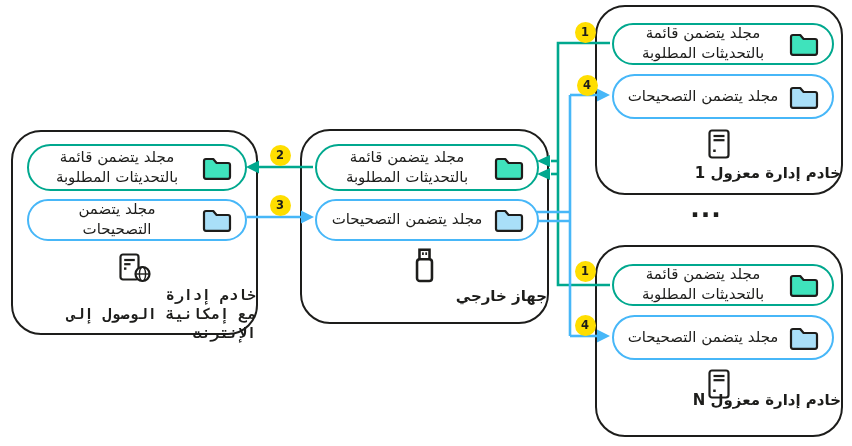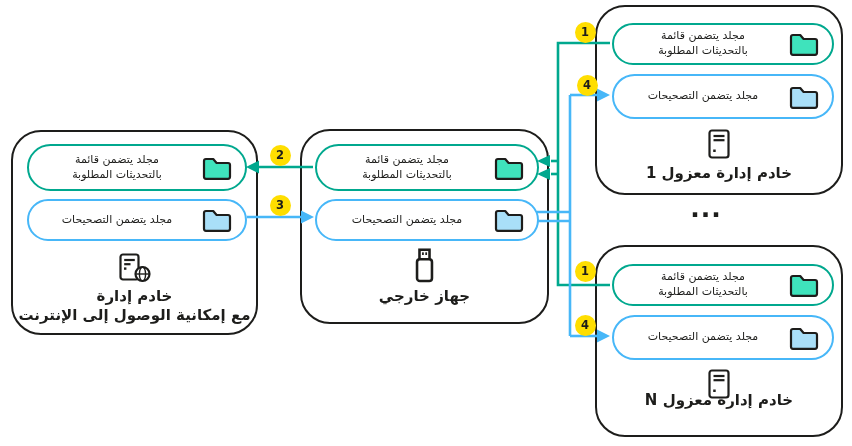--- a/index.html
+++ b/index.html
@@ -11,31 +11,31 @@
     position:absolute;background:#fff;border:2.5px solid var(--ink,#1d1d1b);
     border-radius:30px;box-sizing:border-box;z-index:1;
   }
   .pill{
     position:absolute;box-sizing:border-box;border-radius:999px;background:#fff;
     display:flex;align-items:center;direction:rtl;padding:0 13px;gap:10px;z-index:2;
   }
   .pill.green{border:2.5px solid var(--green,#00a88e);}
   .pill.blue{border:2.5px solid var(--blue,#47b7f8);}
   .pill-text{
-    flex:1;text-align:center;font-size:11px;line-height:1.32;direction:rtl;
+    flex:1;text-align:center;font-size:15px;line-height:1.32;direction:rtl;
     color:var(--ink,#1d1d1b);
   }
   .pill-text span{display:block;}
   .folder{display:flex;align-items:center;flex:0 0 auto;}
   .node-icon{position:absolute;left:0;right:0;display:flex;justify-content:center;}
   .node-label{
     position:absolute;left:0;right:0;text-align:center;font-weight:bold;
     font-size:15px;line-height:1.28;direction:rtl;color:var(--ink,#1d1d1b);
   }
-  .node-label span{display:block;}
+  .node-label span{display:block;text-align:right;}
   .badge{
     position:absolute;width:21px;height:21px;border-radius:50%;
     background:var(--yellow,#ffde00);color:var(--ink,#1d1d1b);
     display:flex;align-items:center;justify-content:center;
     font-size:11.5px;font-weight:bold;z-index:5;
   }
   .wires{position:absolute;left:0;top:0;z-index:3;pointer-events:none;}
   .wires .g{stroke:var(--green,#00a88e);stroke-width:2.6;fill:none;}
   .wires .b{stroke:var(--blue,#47b7f8);stroke-width:2.6;fill:none;}
   .wires .gh{fill:var(--green,#00a88e);stroke:none;}
@@ -83,21 +83,21 @@
       <svg class="icon" width="32" height="30" viewBox="0 0 32 30">
         <rect class="st fw" x="1.5" y="1.5" width="18" height="25" rx="2.5"></rect>
         <path class="st" d="M5.2 7 H15.8"></path>
         <path class="st" d="M5.2 11.2 H11.5"></path>
         <rect class="fi" x="5" y="14.4" width="2.4" height="2.4"></rect>
         <circle class="st fw" cx="23.5" cy="21" r="7"></circle>
         <ellipse class="thin" cx="23.5" cy="21" rx="3.1" ry="7"></ellipse>
         <path class="thin" d="M16.5 21 H30.5"></path>
       </svg>
     </div>
-    <div class="node-label" style="top:155px;">
+    <div class="node-label" style="top:155px;font-family:Liberation Mono, monospace;">
       <span>خادم إدارة</span>
       <span>مع إمكانية الوصول إلى الإنترنت</span>
     </div>
   </div>
 
   <div class="box" style="left:300px;top:129px;width:249px;height:195px;">
     <div class="pill green" style="left:13px;top:13px;width:224px;height:47px;">
       <span class="folder">
         <svg class="folder-svg" width="30" height="24" viewBox="0 0 30 24">
             <path class="fold gf" d="M2 20.8 V5 Q2 3 4 3 H11.2 L14.6 7 H26 Q28 7 28 9 V20.8 Q28 22.8 26 22.8 H4 Q2 22.8 2 20.8 Z"></path>

